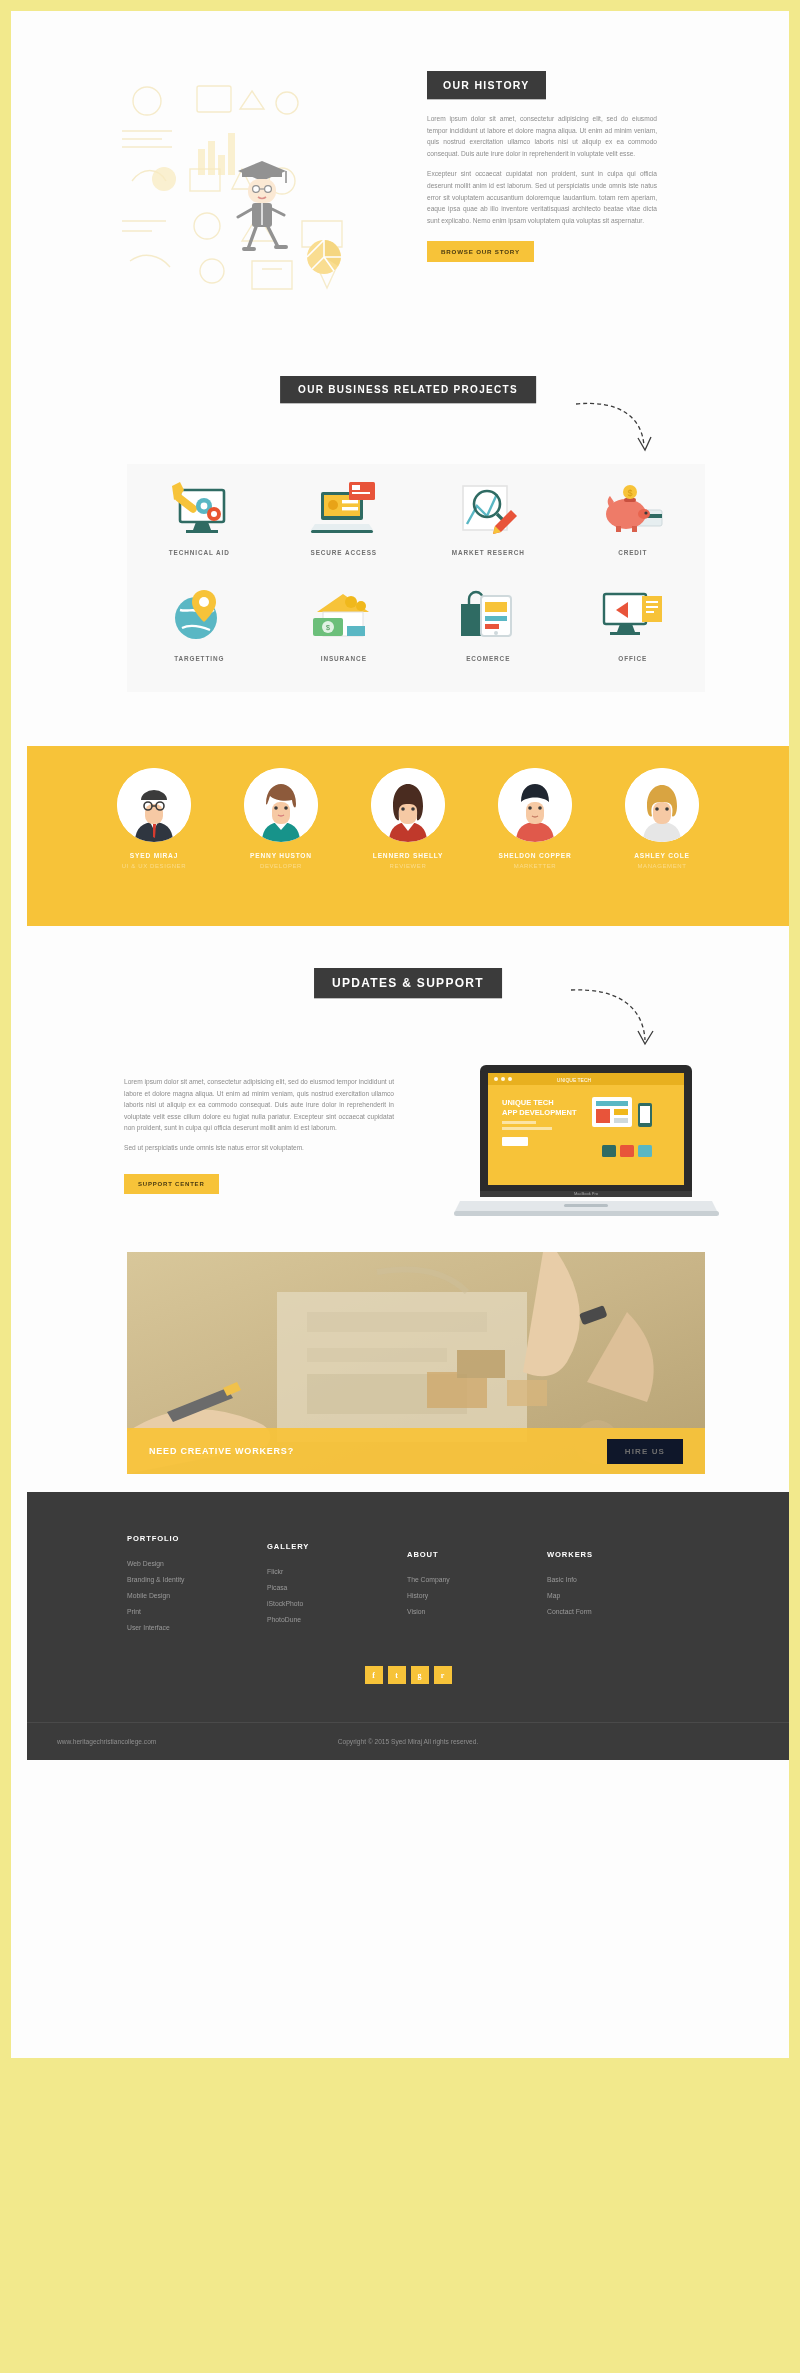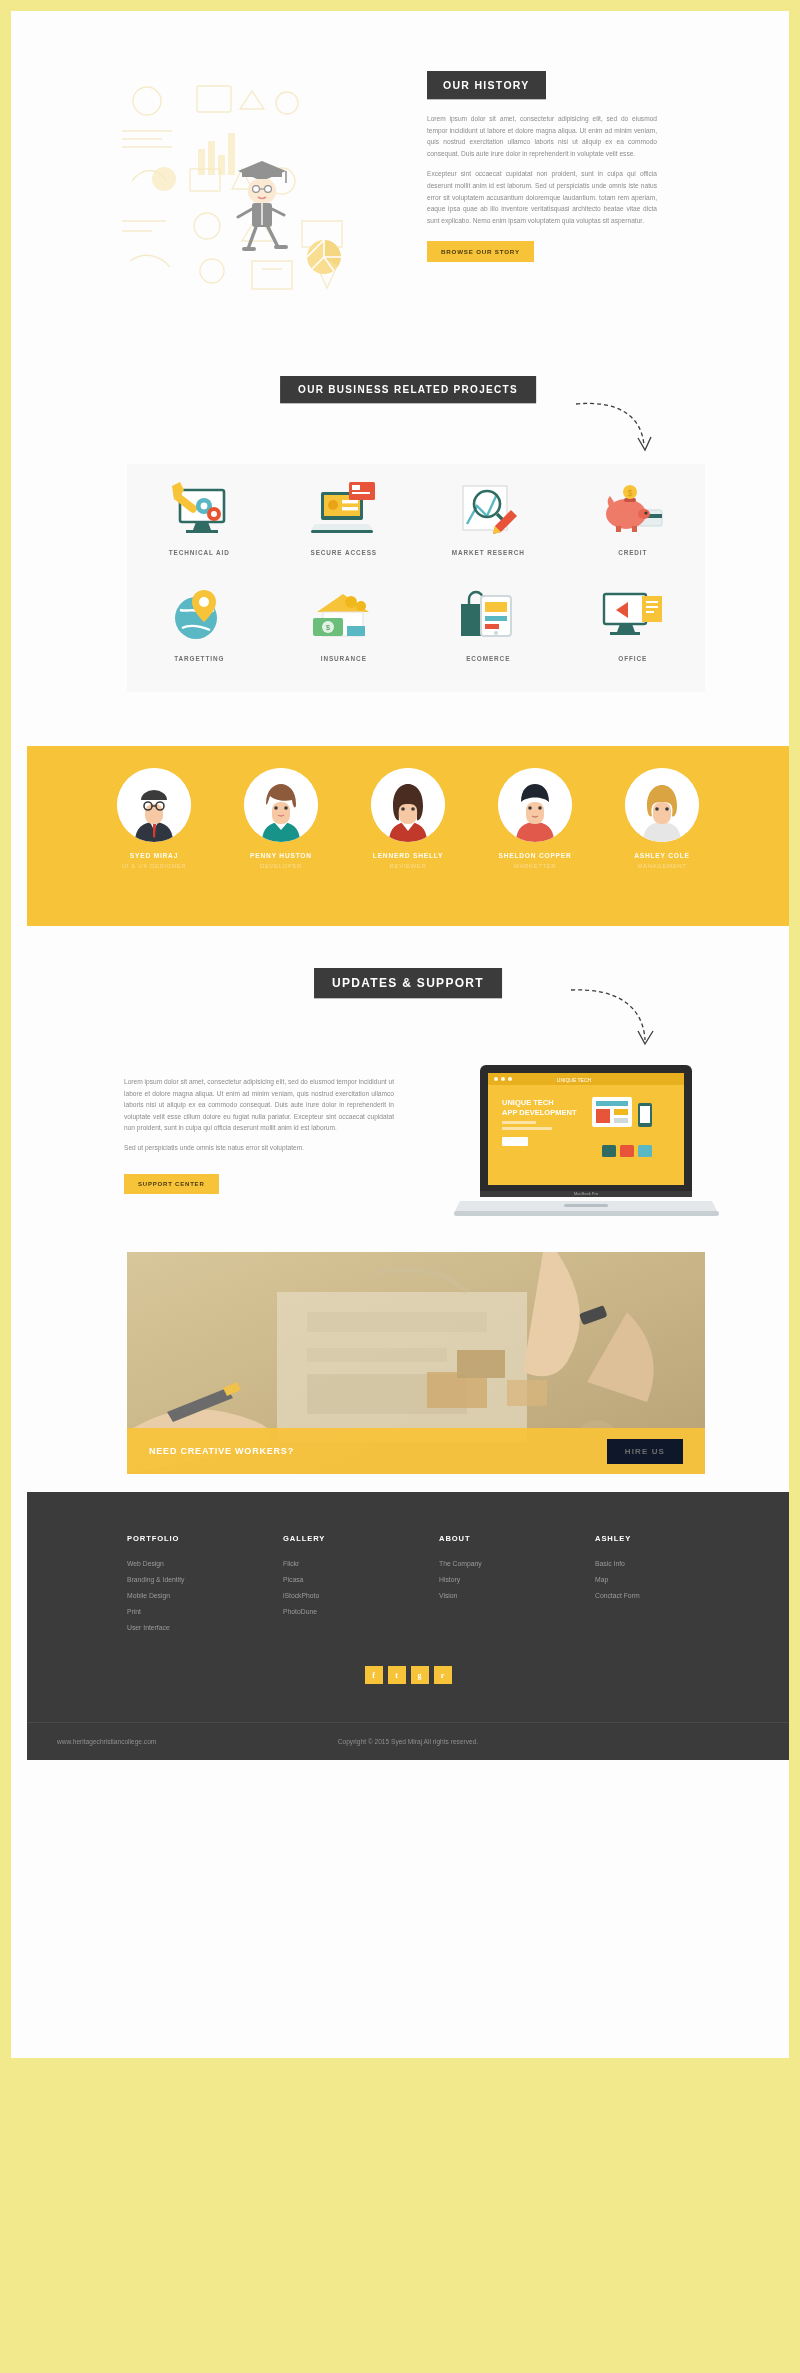--- a/index.html
+++ b/index.html
@@ -105,21 +105,21 @@
     padding:0 22px;
   }
   .banner-txt { font-size:9px; font-weight:bold; letter-spacing:.8px; color:#fff; }
   .hire-btn {
     background:#0f172a; color:#6d6d6d; font-size:8px; font-weight:bold;
     letter-spacing:1.1px; padding:8px 18px; border:none; cursor:pointer;
   }
 
   
   .footer { background:#3b3b3b; height:268px; position:relative; padding:42px 0 0 0; }
-  .f-cols { display:flex; padding-left:100px; gap:16px; }
+  .f-cols { display:flex; padding-left:100px; gap:0;align-items:center; }
   .f-col { width:140px; }
   .f-col h4 { font-size:7.6px; color:#fff; letter-spacing:.9px; margin-bottom:17px; }
   .f-col a { display:block; font-size:6.8px; color:#9a9a9a; text-decoration:none; margin-bottom:9px; }
   .socials { display:flex; justify-content:center; gap:5px; margin-top:26px; }
   .soc {
     width:18px; height:18px; background:#f7c339; color:#fff;
     font-size:8px; display:flex; align-items:center; justify-content:center;
     font-family:"Liberation Serif", serif; font-weight:bold; cursor:pointer;
   }
   .copybar {
@@ -541,21 +541,21 @@
       </div>
 
       <div class="f-col">
         <h4>ABOUT</h4>
         <a href="#">The Company</a>
         <a href="#">History</a>
         <a href="#">Vision</a>
       </div>
 
       <div class="f-col">
-        <h4>ASHLEY</h4>
+        <h4>WORKERS</h4>
         <a href="#">Basic Info</a>
         <a href="#">Map</a>
         <a href="#">Conctact Form</a>
       </div>
     </div>
 
     <div class="socials">
       <div class="soc">f</div>
       <div class="soc">t</div>
       <div class="soc">g</div>

